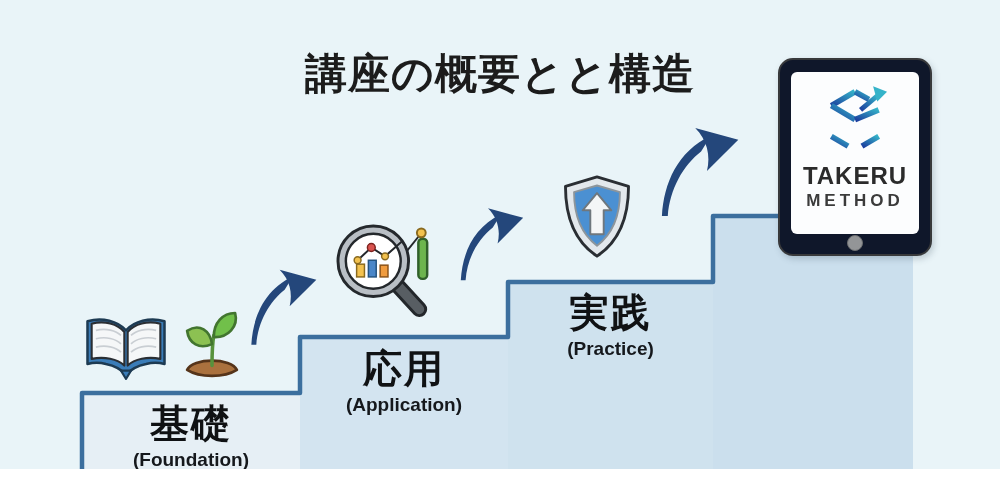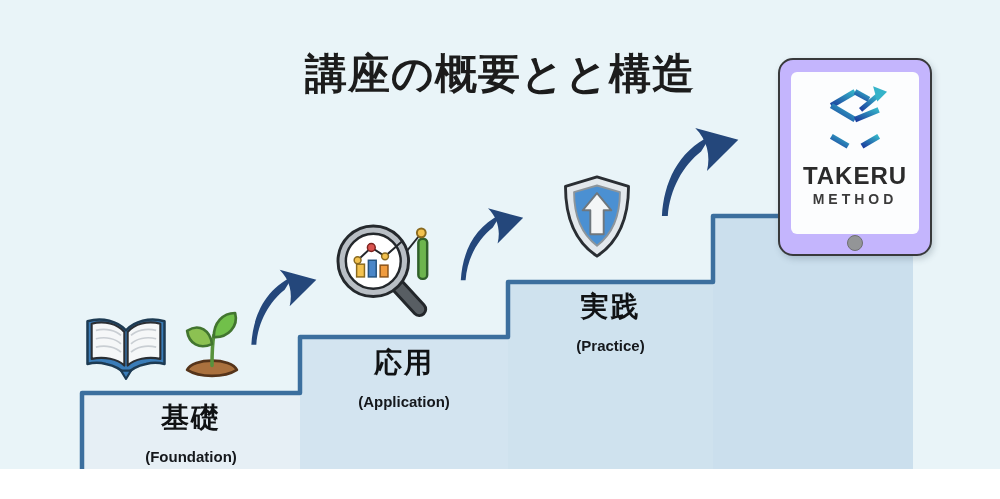--- a/index.html
+++ b/index.html
@@ -18,42 +18,42 @@
   .platform-fill{fill:var(--platform-fill,#cbdfed);}
   .stair-border{fill:none;stroke:var(--stair-border,#3c6f9e);stroke-width:4.5;stroke-linejoin:round;}
   
   .title{
     position:absolute;left:0;top:46px;width:1000px;z-index:5;
     text-align:center;font-size:42px;font-weight:800;
     color:var(--title-text,#1c1c1c);letter-spacing:1px;
   }
   
   .step-label{position:absolute;z-index:5;text-align:center;}
-  .step-label .kanji{font-size:28px;line-height:1.1;font-weight:800;color:#101214;letter-spacing:2px;}
-  .step-label .sub{font-size:15px;font-weight:700;color:#15181c;margin-top:14px;}
+  .step-label .kanji{font-size:39px;line-height:1.1;font-weight:800;color:#101214;letter-spacing:2px;}
+  .step-label .sub{font-size:19px;font-weight:700;color:#15181c;margin-top:3px;}
   .label-1{left:82px;top:403px;width:218px;}
   .label-2{left:300px;top:348px;width:208px;}
   .label-3{left:508px;top:292px;width:205px;}
   
   .abs{position:absolute;z-index:4;}
   .arrow-fill{fill:var(--arrow,#24477b);}
   
   .tablet{
     position:absolute;left:778px;top:58px;width:154px;height:198px;z-index:6;
-    background:#c4b5fd;border:2px solid #38393b;border-radius:15px;
+    background:#0f172a;border:2px solid #38393b;border-radius:15px;
     box-sizing:border-box;box-shadow:2px 3px 6px rgba(60,80,95,.25);
   }
   .tablet-screen{
     position:absolute;left:11px;right:11px;top:12px;bottom:20px;
     background:#fcfdfe;border-radius:6px;
     display:flex;flex-direction:column;align-items:center;justify-content:flex-start;
   }
   .tablet-logo{margin-top:10px;}
   .brand{font-size:24px;font-weight:800;color:#2b2b2b;letter-spacing:1px;line-height:1;margin-top:4px;}
-  .brand-sub{font-size:14px;font-weight:700;color:#3b3b3b;letter-spacing:4px;line-height:1;margin-top:4px;}
+  .brand-sub{font-size:17px;font-weight:700;color:#3b3b3b;letter-spacing:4px;line-height:1;margin-top:4px;}
   .home-button{
     position:absolute;left:50%;bottom:3px;transform:translateX(-50%);
     width:14px;height:14px;border-radius:50%;
     background:#939597;border:1px solid #6d6f71;
   }
   .grad-start{stop-color:var(--logo-gradient-start,#1c3f9e);}
   .grad-end{stop-color:var(--logo-gradient-end,#35b3c9);}
 </style>
 </head>
 <body>

